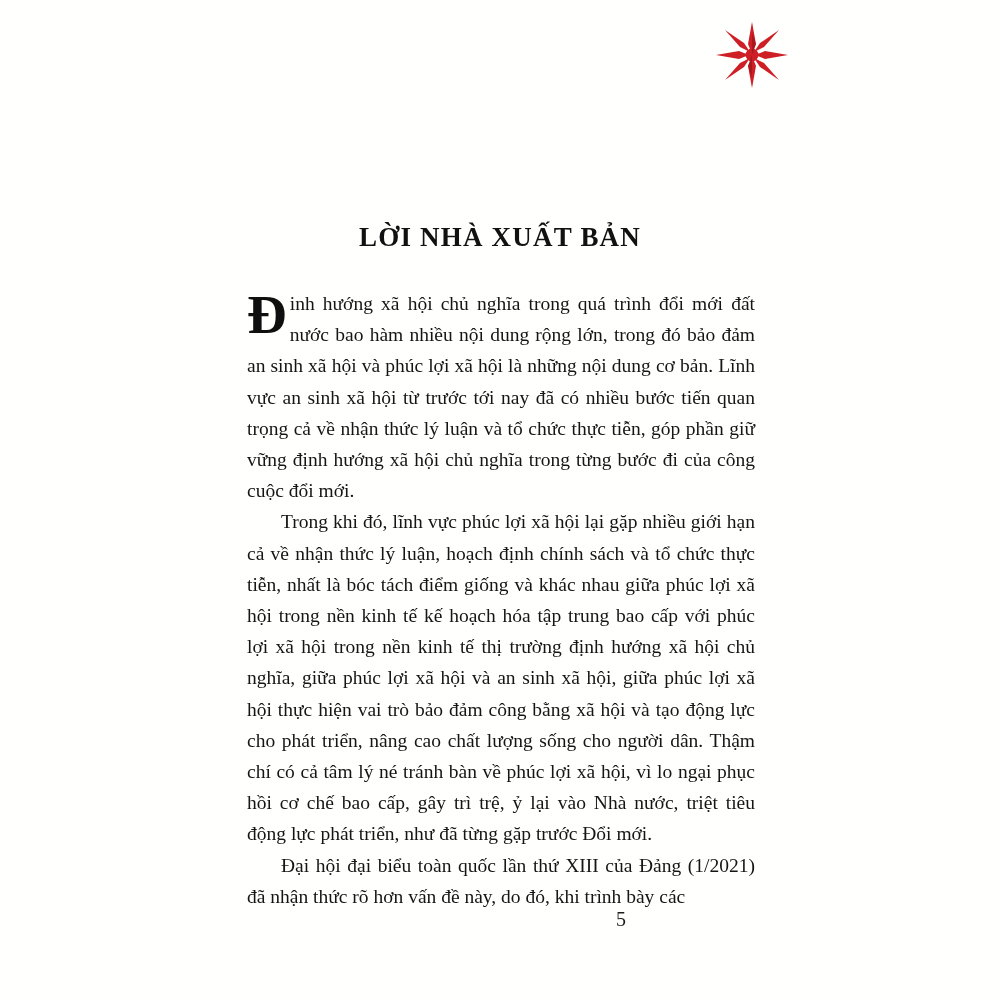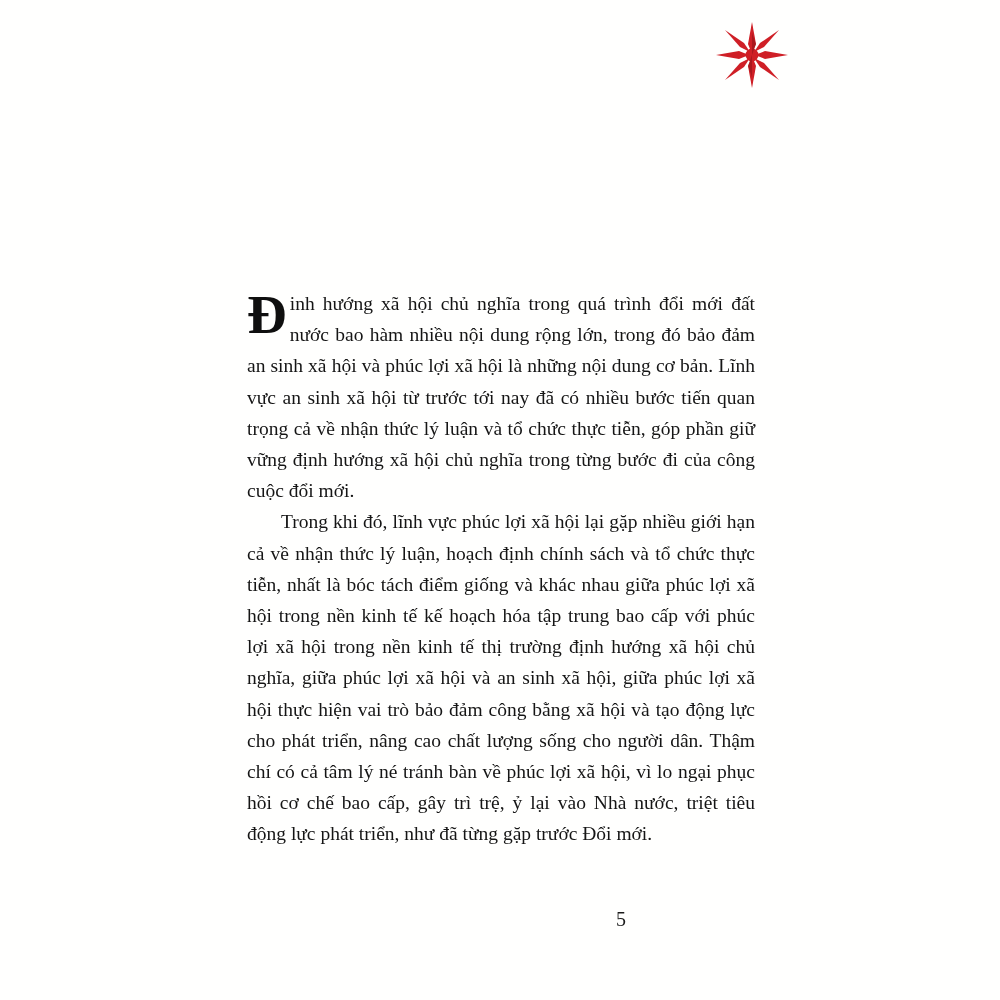--- a/index.html
+++ b/index.html
@@ -111,21 +111,23 @@
         <path d="M13 60 L32 47 L38 38 L28 43 Z"></path>
         <circle cx="40" cy="35" r="6.5"></circle>
       </g>
       <g fill="#8d1317">
         <path d="M40 35 L44 24 L40 13 Z" opacity="0.55"></path>
         <path d="M40 35 L36 46 L40 57 Z" opacity="0.55"></path>
       </g>
     </svg>
   </div>
 
+  <h1 class="heading">LỜI NHÀ XUẤT BẢN</h1>
 
   <div class="body-block">
     <p class="para first"><span class="dropcap">Đ</span><span>inh hướng xã hội chủ nghĩa trong quá trình đổi mới đất nước bao hàm nhiều nội dung rộng lớn, trong đó bảo đảm an sinh xã hội và phúc lợi xã hội là những nội dung cơ bản. Lĩnh vực an sinh xã hội từ trước tới nay đã có nhiều bước tiến quan trọng cả về nhận thức lý luận và tổ chức thực tiễn, góp phần giữ vững định hướng xã hội chủ nghĩa trong từng bước đi của công cuộc đổi mới.</span></p>
     <p class="para">Trong khi đó, lĩnh vực phúc lợi xã hội lại gặp nhiều giới hạn cả về nhận thức lý luận, hoạch định chính sách và tổ chức thực tiễn, nhất là bóc tách điểm giống và khác nhau giữa phúc lợi xã hội trong nền kinh tế kế hoạch hóa tập trung bao cấp với phúc lợi xã hội trong nền kinh tế thị trường định hướng xã hội chủ nghĩa, giữa phúc lợi xã hội và an sinh xã hội, giữa phúc lợi xã hội thực hiện vai trò bảo đảm công bằng xã hội và tạo động lực cho phát triển, nâng cao chất lượng sống cho người dân. Thậm chí có cả tâm lý né tránh bàn về phúc lợi xã hội, vì lo ngại phục hồi cơ chế bao cấp, gây trì trệ, ỷ lại vào Nhà nước, triệt tiêu động lực phát triển, như đã từng gặp trước Đổi mới.</p>
+    <p class="para">Đại hội đại biểu toàn quốc lần thứ XIII của Đảng (1/2021) đã nhận thức rõ hơn vấn đề này, do đó, khi trình bày các</p>
   </div>
 
   <div class="folio"><span>5</span></div>
 
 </div>
 
 </body></html>

